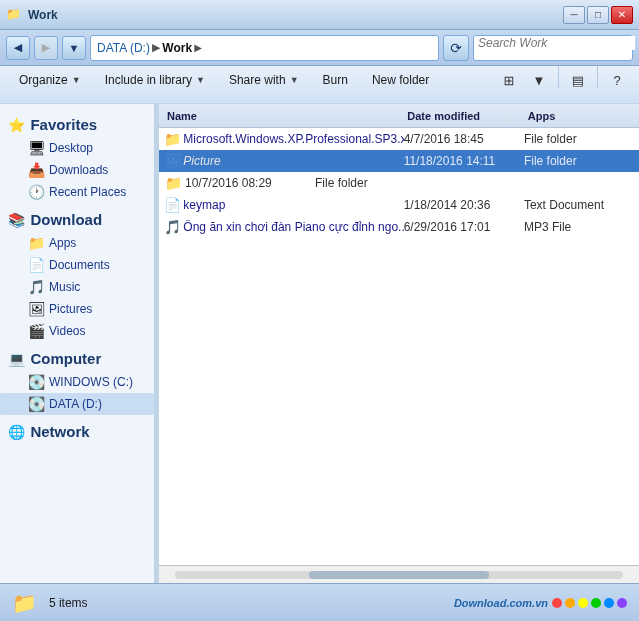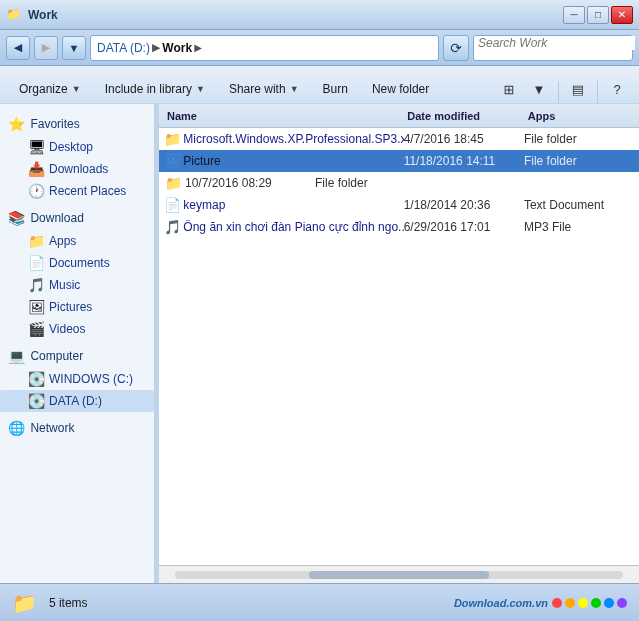--- a/index.html
+++ b/index.html
@@ -151,21 +151,21 @@
       flex: 1;
       color: #aaa;
       font-style: italic;
     }
 
     
     .toolbar {
       background: linear-gradient(to bottom, #e8f0fa, #d0e2f4);
       height: 38px;
       display: flex;
-      align-items: flex-end;
+      align-items: flex-start;
       padding: 0 8px;
       gap: 2px;
       border-bottom: 1px solid #c0d4e8;
     }
     .tool-btn {
       height: 28px;
       padding: 0 10px;
       background: transparent;
       border: 1px solid transparent;
       border-radius: 3px;
@@ -224,22 +224,22 @@
       display: flex;
       align-items: center;
       padding: 4px 8px;
       gap: 5px;
       cursor: pointer;
     }
     .sidebar-section-icon {
       font-size: 14px;
     }
     .sidebar-section-title {
-      font-size: 12px;
-      font-weight: normal;
+      font-size: 15px;
+      font-weight: bold;
       color: #1a3a6c;
     }
     .sidebar-item {
       display: flex;
       align-items: center;
       padding: 3px 8px 3px 28px;
       gap: 5px;
       cursor: pointer;
       border-radius: 2px;
     }
@@ -307,21 +307,22 @@
       height: 22px;
       padding: 0 4px;
       cursor: pointer;
       border-bottom: none;
     }
     .file-row.selected {
       background: #3a78c8;
       color: white;
     }
     .file-row.selected .file-name-text {
-      color: #0f172a;
+      color: #e5e5e5;
+      font-style: italic;
     }
     .file-row.selected .file-date-text {
       color: #e0e8f8;
     }
     .file-row.selected .file-type-text {
       color: #e0e8f8;
     }
     .file-icon-cell {
       width: 22px;
       display: flex;

